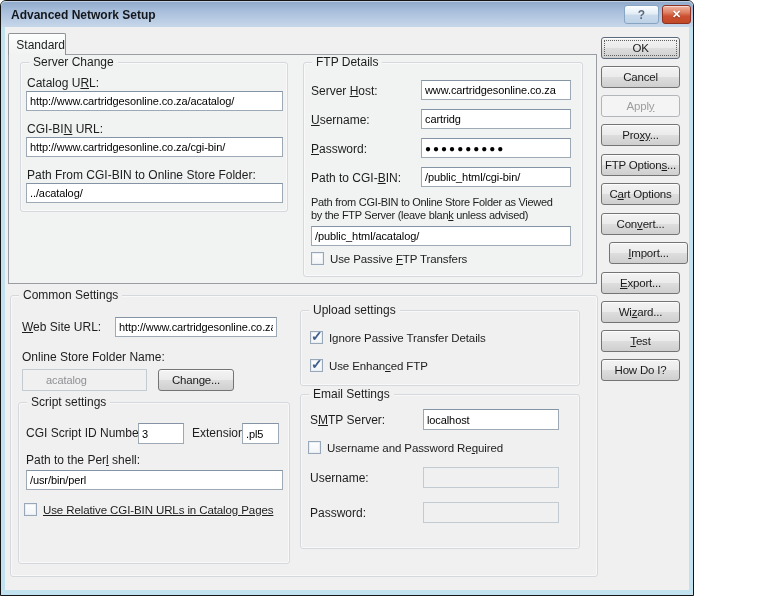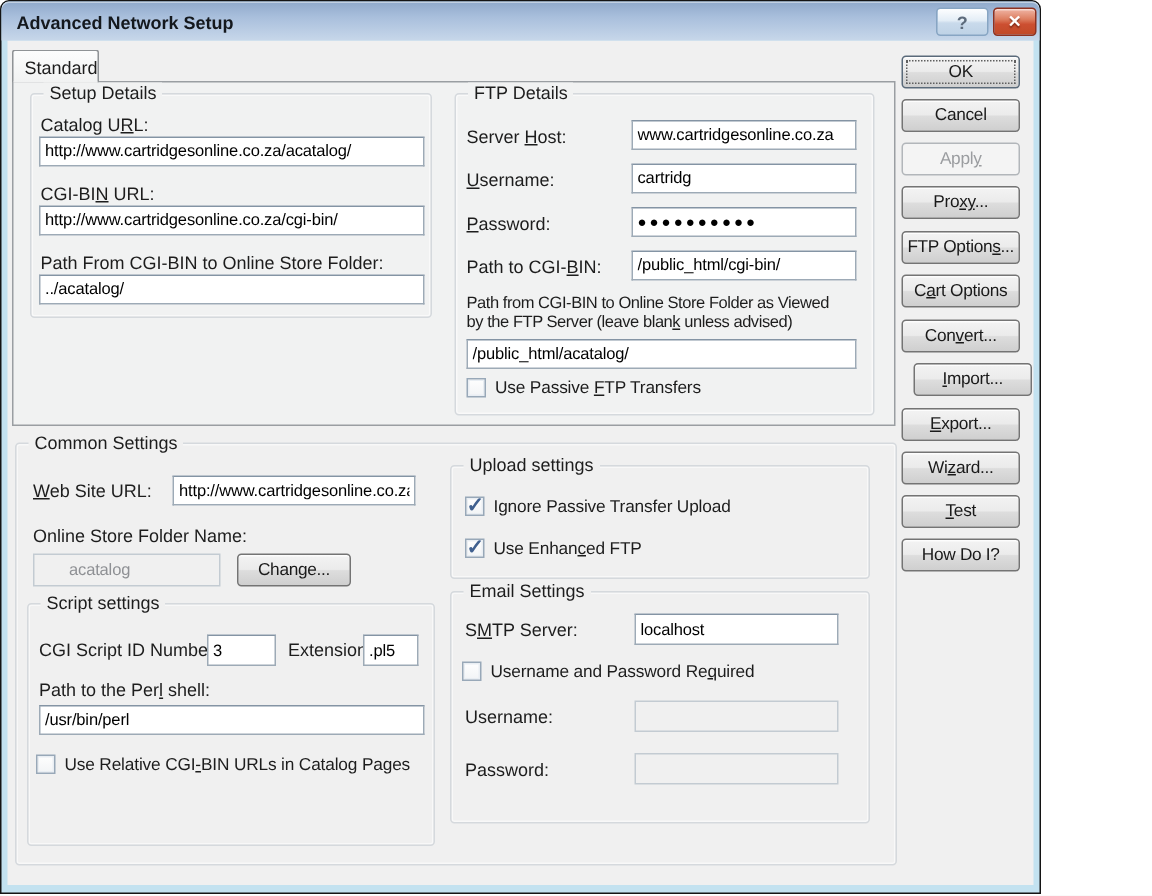--- a/index.html
+++ b/index.html
@@ -77,21 +77,21 @@
     <span>✕</span>
   </div>
 
   <div class="tabpage"></div>
   <div class="tab">
     <span>Standard</span>
   </div>
   <div class="tabcover"></div>
 
   <div class="group" style="left:20px;top:62px;width:268px;height:150px;">
-    <span class="gtitle onTab">Setup Details</span>
+    <span class="gtitle onTab">Server Change</span>
   </div>
   <span class="lbl" style="left:27px;top:76px;">Catalog U<u>R</u>L:</span>
   <input class="tb" style="left: 26px; top: 91px; width: 257px;" readonly="" value="http://www.cartridgesonline.co.za/acatalog/">
   <span class="lbl" style="left:27px;top:122px;">CGI-BI<u>N</u> URL:</span>
   <input class="tb" style="left: 26px; top: 137px; width: 257px;" readonly="" value="http://www.cartridgesonline.co.za/cgi-bin/">
   <span class="lbl" style="left:27px;top:168px;">Path From CGI-BIN to Online Store Folder:</span>
   <input class="tb" style="left: 26px; top: 183px; width: 257px;" readonly="" value="../acatalog/">
 
   <div class="group" style="left:303px;top:62px;width:280px;height:215px;">
     <span class="gtitle onTab">FTP Details</span>
@@ -162,31 +162,31 @@
 
   <div class="group" style="left:18px;top:402px;width:272px;height:162px;">
     <span class="gtitle">Script settings</span>
   </div>
   <span class="lbl" style="left:26px;top:426px;">CGI Script ID Numbe<u>r</u>:</span>
   <input class="tb" style="left: 138px; top: 423px; width: 46px; height: 21px;" readonly="" value="3">
   <span class="lbl" style="left:192px;top:426px;">Extension:</span>
   <input class="tb" style="left: 242px; top: 423px; width: 37px; height: 21px;" readonly="" value=".pl5">
   <span class="lbl" style="left:26px;top:453px;">Path to the Per<u>l</u> shell:</span>
   <input class="tb" style="left: 26px; top: 470px; width: 257px;" readonly="" value="/usr/bin/perl">
-  <div class="cbrow" style="left:24px;top:503px;">
+  <div class="cbrow" style="left:24px;top:503px;text-decoration:underline;">
     <span class="cb"></span>
     <span>Use Relative CGI<u>-</u>BIN URLs in Catalog Pages</span>
   </div>
 
   <div class="group" style="left:300px;top:310px;width:280px;height:76px;">
     <span class="gtitle">Upload settings</span>
   </div>
   <div class="cbrow" style="left:310px;top:331px;">
     <span class="cb checked"></span>
-    <span>Ignore Passive Transfer Upload</span>
+    <span>Ignore Passive Transfer Details</span>
   </div>
   <div class="cbrow" style="left:310px;top:359px;">
     <span class="cb checked"></span>
     <span>Use Enhan<u>c</u>ed FTP</span>
   </div>
 
   <div class="group" style="left:300px;top:394px;width:280px;height:155px;">
     <span class="gtitle">Email Settings</span>
   </div>
   <span class="lbl" style="left:310px;top:413px;">S<u>M</u>TP Server:</span>

